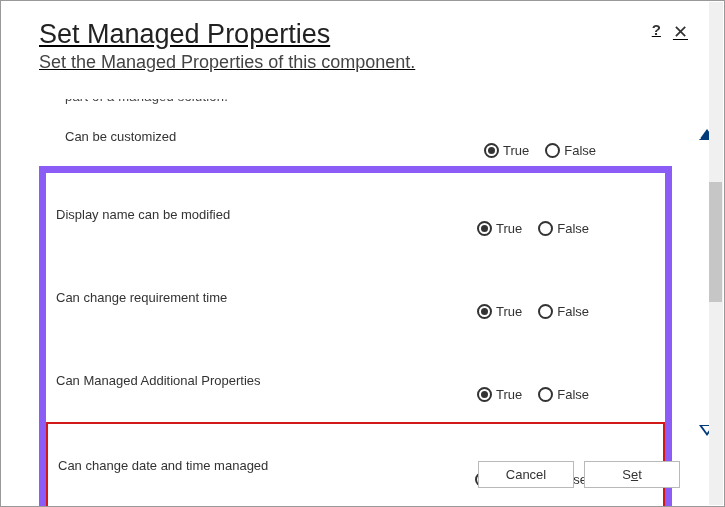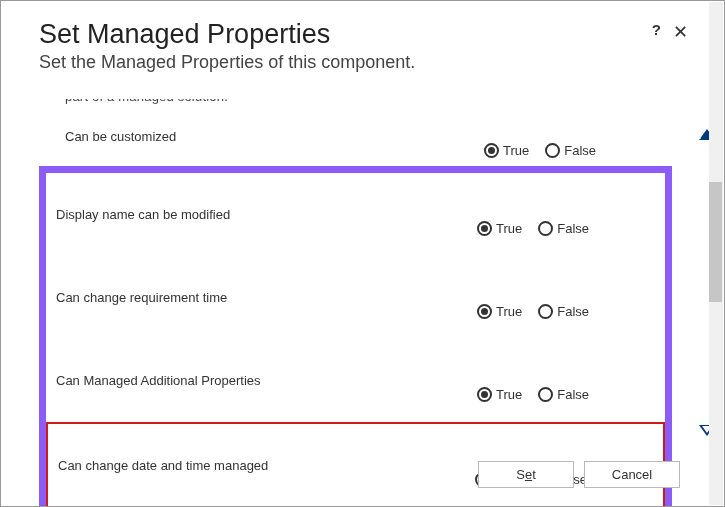--- a/index.html
+++ b/index.html
@@ -13,20 +13,21 @@
     position: relative;
   }
   .dialog {
     padding: 18px 30px 20px 38px;
     height: 100%;
     position: relative;
   }
   .header-row {
     display: flex;
     align-items: flex-start;
+    text-decoration: underline;
   }
   .titles { flex: 1; }
   .dialog-title {
     font-size: 27px;
     font-weight: 300;
     color: #222;
     margin: 0 0 2px 0;
   }
   .dialog-sub {
     font-size: 18px;
@@ -241,21 +242,21 @@
       </div>
     </div>
   </div>
 
   <div class="chevs">
     <div class="chev chev-up"></div>
     <div class="chev chev-dn"></div>
   </div>
 
   <div class="footer">
+    <button class="btn">Cancel</button>
     <button class="btn"><span>S</span><span class="uline">e</span><span>t</span></button>
-    <button class="btn">Cancel</button>
   </div>
 
 </div>
 
 <div class="outer-scroll">
   <div class="outer-thumb"></div>
 </div>
 
 </body></html>

